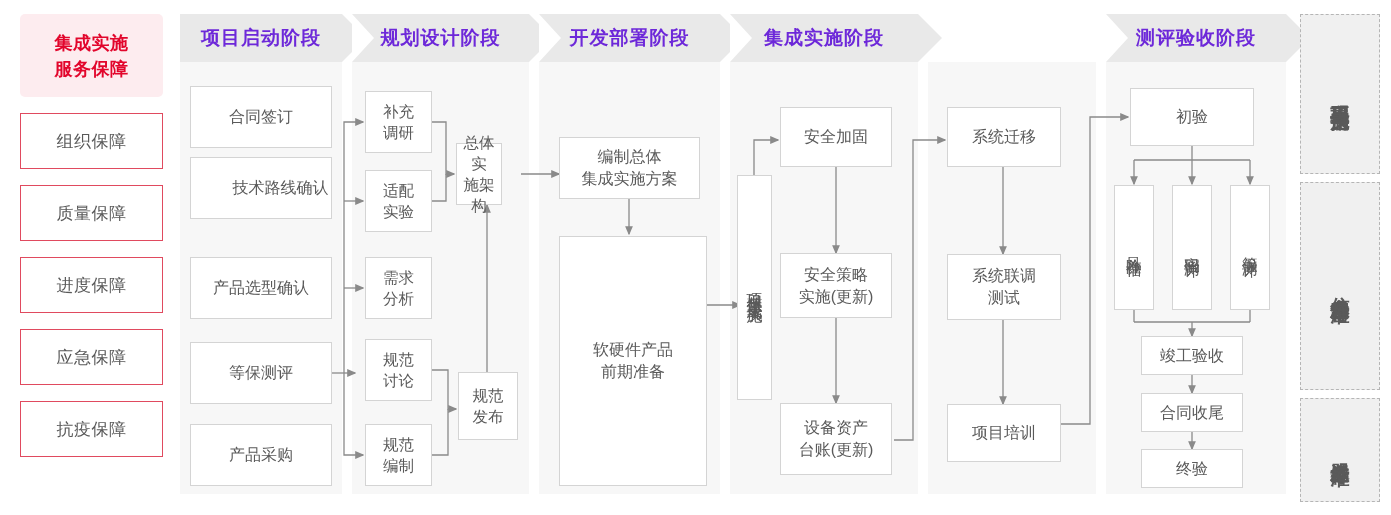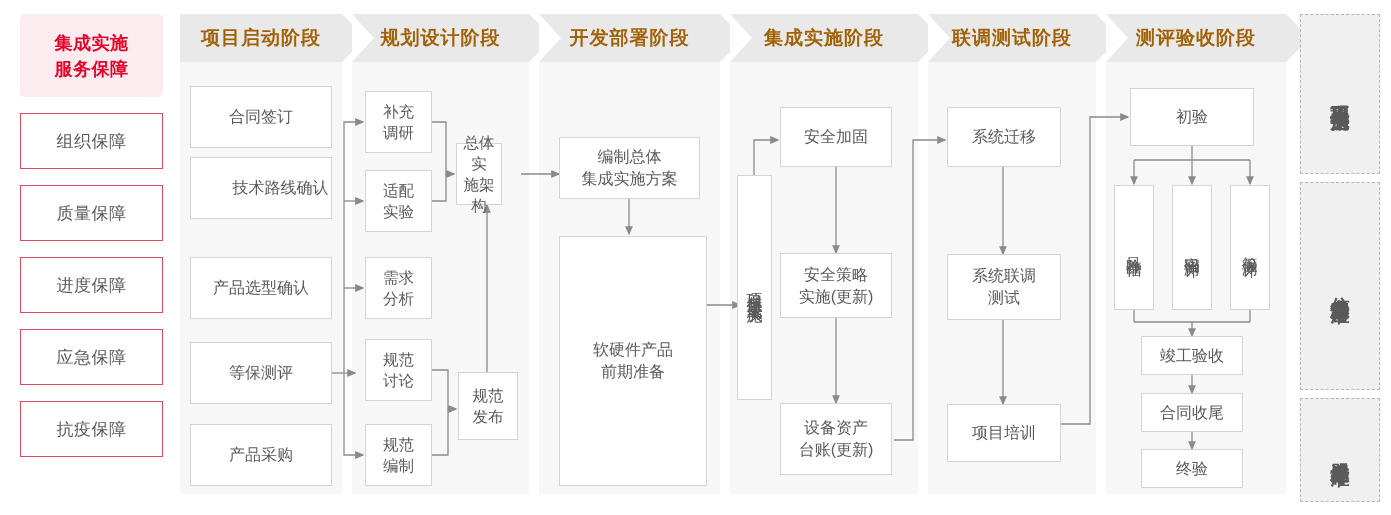--- a/index.html
+++ b/index.html
@@ -26,21 +26,21 @@
     display: flex; align-items: center; justify-content: center;
     color: #595959; font-size: 17px; letter-spacing: 0.5px;
   }
 
   
   .col { position: absolute; top: 62px; background: #f7f7f7; }
   .banner {
     position: absolute; top: 14px; height: 48px;
     background: #e9e9e9;
     display: flex; align-items: center; justify-content: center;
-    color: #a16207; font-weight: bold; font-size: 19px; letter-spacing: 1px;
+    color: #6d28d9; font-weight: bold; font-size: 19px; letter-spacing: 1px;
   }
   .banner .chev {
     position: absolute; right: -24px; top: 0; width: 24px; height: 48px;
     background: #e9e9e9;
     clip-path: polygon(0 0, 100% 50%, 0 100%, 0 100%);
   }
   .banner .notch {
     position: absolute; left: 0; top: 0; width: 22px; height: 48px;
     background: #ffffff;
     clip-path: polygon(0 0, 100% 50%, 0 100%);
@@ -121,25 +121,20 @@
   </div>
   <div class="banner" style="left:539px; width:181px;">
     <div class="notch"></div>
     <div class="chev"></div>
     <span>开发部署阶段</span>
   </div>
   <div class="banner" style="left:730px; width:188px;">
     <div class="notch"></div>
     <div class="chev"></div>
     <span>集成实施阶段</span>
-  </div>
-  <div class="banner" style="left:928px; width:168px;">
-    <div class="notch"></div>
-    <div class="chev"></div>
-    <span>联调测试阶段</span>
   </div>
   <div class="banner" style="left:1106px; width:180px;">
     <div class="notch"></div>
     <div class="chev"></div>
     <span>测评验收阶段</span>
   </div>
 
   <svg class="svg-layer">
     <defs>
       <marker id="ah" markerWidth="7" markerHeight="7" refX="6" refY="3" orient="auto">

